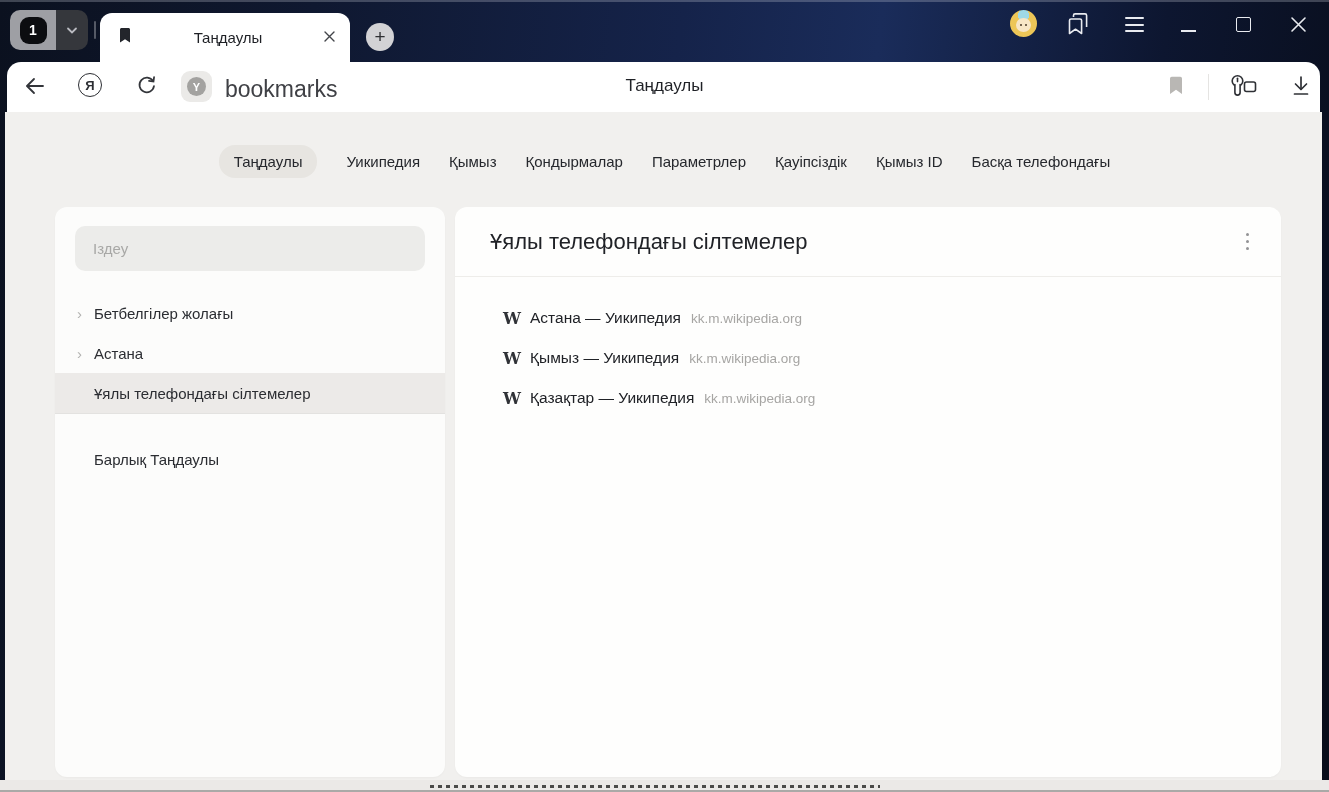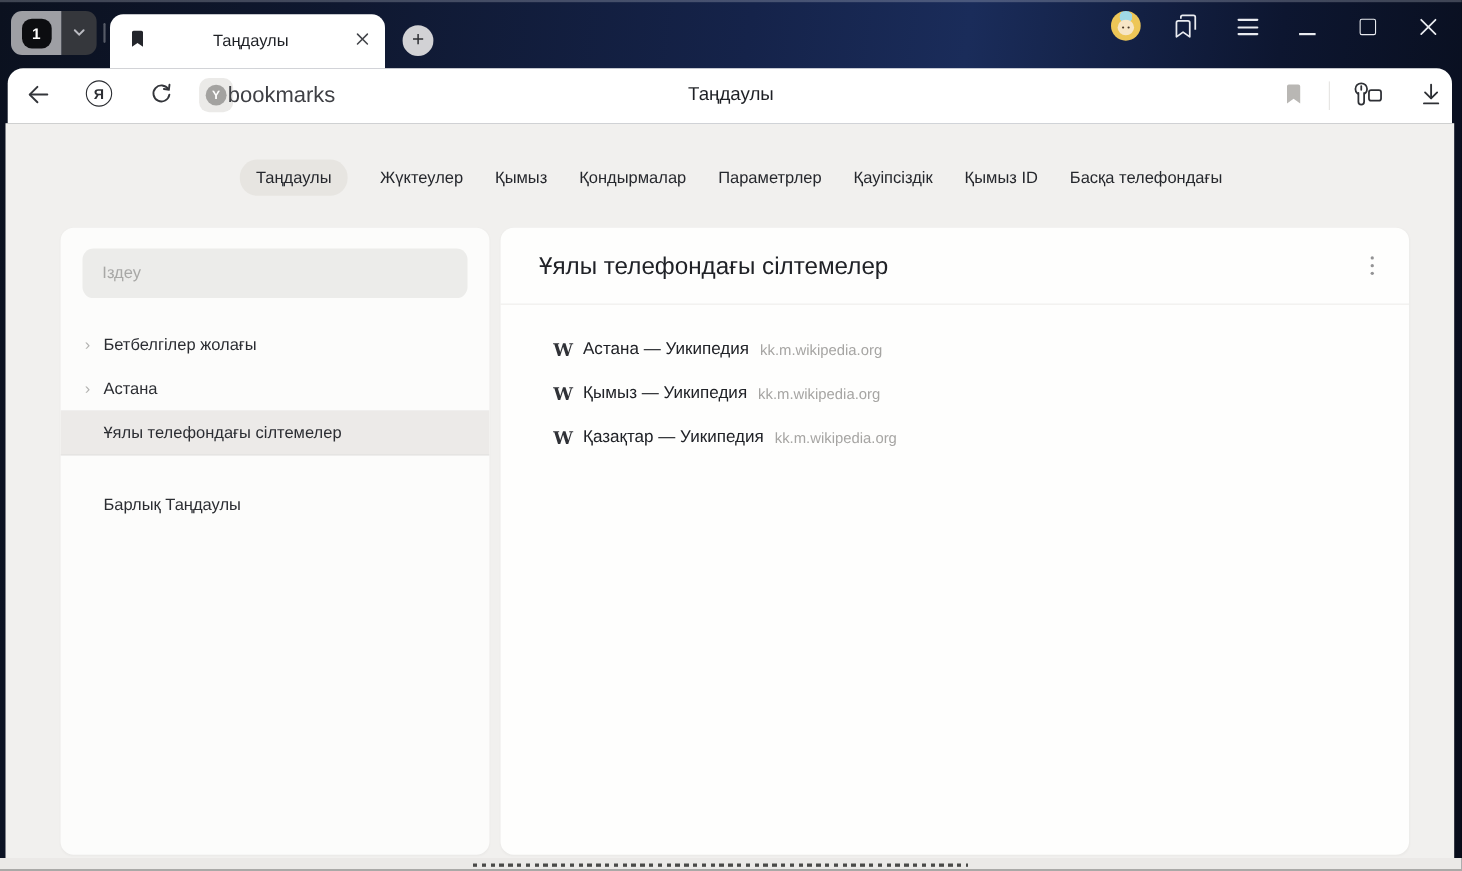--- a/index.html
+++ b/index.html
@@ -24,21 +24,21 @@
   .avatar::before{content:"";position:absolute;z-index:2;left:10px;top:14px;width:2px;height:2px;border-radius:50%;background:#4a3a28;box-shadow:5px 0 0 #4a3a28;}
   .icon-btn{position:absolute;cursor:pointer;display:block;}
   .menu-icon span{display:block;width:19px;height:2px;background:#e9ebf0;margin-bottom:4.5px;border-radius:1px;}
   .win-min{position:absolute;left:1181px;top:30px;width:15px;height:2px;background:#e9ebf0;cursor:pointer;}
   .win-max{position:absolute;left:1236px;top:17px;width:13px;height:13px;border:1.7px solid #e9ebf0;border-radius:2px;cursor:pointer;}
   
   .toolbar{position:absolute;left:7px;right:9px;top:62px;height:50px;background:#ffffff;border-radius:14px 14px 0 0;}
   .yandex-icon{position:absolute;left:78px;top:73px;width:22px;height:22px;border:1.9px solid #2c2e33;border-radius:50%;display:flex;align-items:center;justify-content:center;font-weight:bold;font-size:13px;color:#2c2e33;cursor:pointer;}
   .favicon-box{position:absolute;left:181px;top:71px;width:31px;height:31px;background:#ebeae8;border-radius:9px;display:flex;align-items:center;justify-content:center;}
   .favicon-inner{width:19px;height:19px;border-radius:50%;background:#a3a2a0;color:#fff;font-size:11px;font-weight:bold;display:flex;align-items:center;justify-content:center;}
-  .url-text{position:absolute;left:207px;top:76px;font-size:20px;color:#3f4045;cursor:text;}
+  .url-text{position:absolute;left:225px;top:76px;font-size:23px;color:#3f4045;cursor:text;}
   .toolbar-title{position:absolute;left:300px;right:300px;top:76px;text-align:center;font-size:17px;color:#1f2126;}
   .toolbar-divider{position:absolute;left:1208px;top:74px;width:1px;height:26px;background:#e5e4e2;}
   
   .page{position:absolute;left:5px;right:7px;top:112px;bottom:12px;background:#f1f0ee;}
   .nav-row{position:absolute;top:145px;left:0;right:0;display:flex;justify-content:center;align-items:center;gap:29px;font-size:15px;color:#26282d;}
   .nav-item{cursor:pointer;padding:8px 0;}
   .nav-item.active{background:#e7e5e1;border-radius:16px;padding:8px 15px;}
   
   .sidebar{position:absolute;left:55px;top:207px;width:390px;bottom:15px;background:#fcfcfb;border-radius:12px;overflow:hidden;box-shadow:0 1px 2px rgba(0,0,0,.03);}
   .search-input{display:block;margin:19px 20px 0;width:350px;height:45px;background:#ececea;border:none;border-radius:10px;padding:0 18px;font-size:15px;color:#1d4ed8;box-sizing:border-box;outline:none;font-family:inherit;}
@@ -170,21 +170,21 @@
       <path d="M11 3 V15"></path>
         <path d="M5.5 10 L11 15.5 L16.5 10"></path>
         <path d="M4.5 20 H17.5"></path>
     </svg>
   </span>
 
   <div class="page"></div>
 
   <div class="nav-row">
     <span class="nav-item active">Таңдаулы</span>
-    <span class="nav-item">Жүктеулер</span>
+    <span class="nav-item">Уикипедия</span>
     <span class="nav-item">Қымыз</span>
     <span class="nav-item">Қондырмалар</span>
     <span class="nav-item">Параметрлер</span>
     <span class="nav-item">Қауіпсіздік</span>
     <span class="nav-item">Қымыз ID</span>
     <span class="nav-item">Басқа телефондағы</span>
   </div>
 
   <div class="sidebar">
     <input class="search-input" type="text" placeholder="Іздеу" style="">

